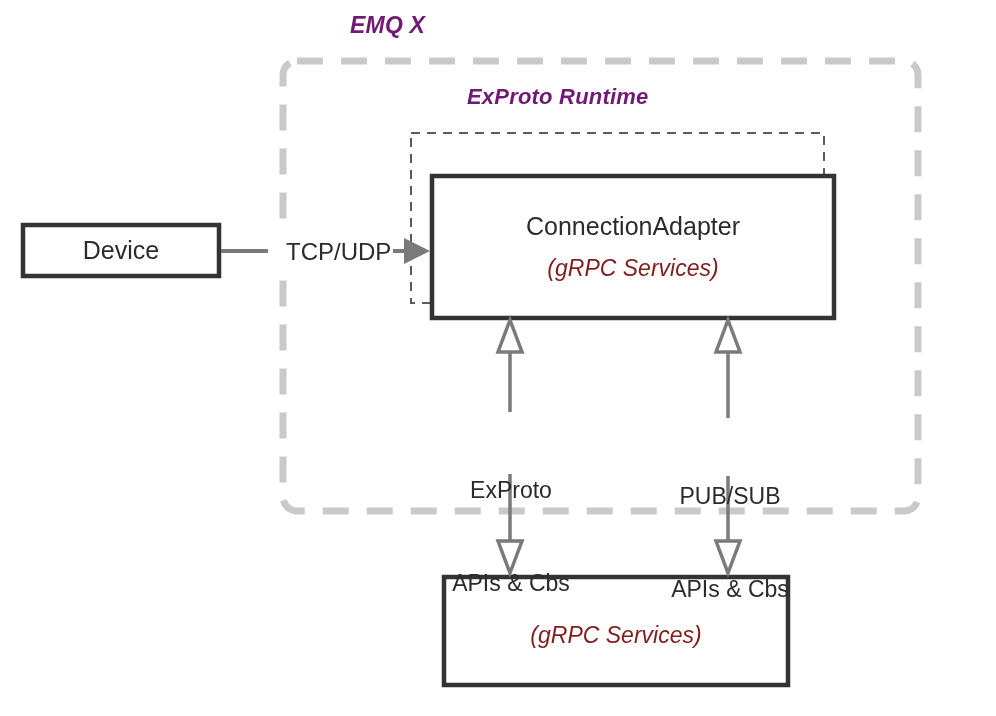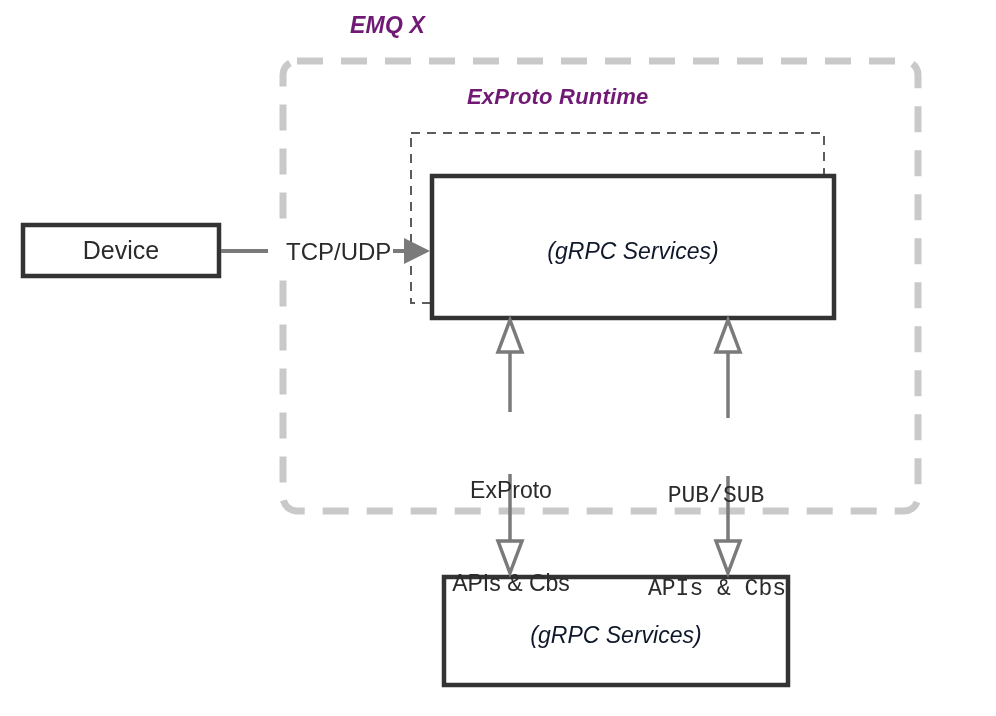--- a/index.html
+++ b/index.html
@@ -43,21 +43,21 @@
 
   .box-title {
     font-size: 25px;
     color: #2b2b2b;
     text-align: center;
     font-weight: normal;
   }
   .box-sub {
     font-size: 23px;
     font-style: italic;
-    color: #0f172a;
+    color: #7f1d1d;
     text-align: center;
     margin-top: 8px;
   }
 
   .node-label-wrap {
     position: absolute;
     display: flex;
     flex-direction: column;
     align-items: center;
     justify-content: center;
@@ -119,32 +119,33 @@
 
   <div class="lbl group-title" style="left:303px; top:12px;">EMQ X</div>
 
   <div class="lbl group-title" style="left:420px; top:84px; font-size:22px;">ExProto Runtime</div>
 
   <div class="node-label-wrap" style="left:23px; top:225px; width:196px; height:51px;">
     <div class="box-title">Device</div>
   </div>
 
   <div class="node-label-wrap" style="left:432px; top:176px; width:402px; height:142px;">
+    <div class="box-title" style="margin-bottom:6px;">ConnectionAdapter</div>
     <div class="box-sub">(gRPC Services)</div>
   </div>
 
   <div class="node-label-wrap" style="left:444px; top:577px; width:344px; height:108px;">
     <div class="box-sub">(gRPC Services)</div>
   </div>
 
   <div class="tcp-label" style="left:284px; top:238px;">TCP/UDP</div>
 
   <div class="edge-label" style="left:445px; top:413px; width:132px;">
     <div>ExProto</div>
     <div>APIs &amp; Cbs</div>
   </div>
 
-  <div class="edge-label" style="left:648px; top:419px; width:136px;font-family:Liberation Mono, monospace;">
+  <div class="edge-label" style="left:662px; top:419px; width:136px;">
     <div>PUB/SUB</div>
     <div>APIs &amp; Cbs</div>
   </div>
 
 </div>
 
 </body></html>

